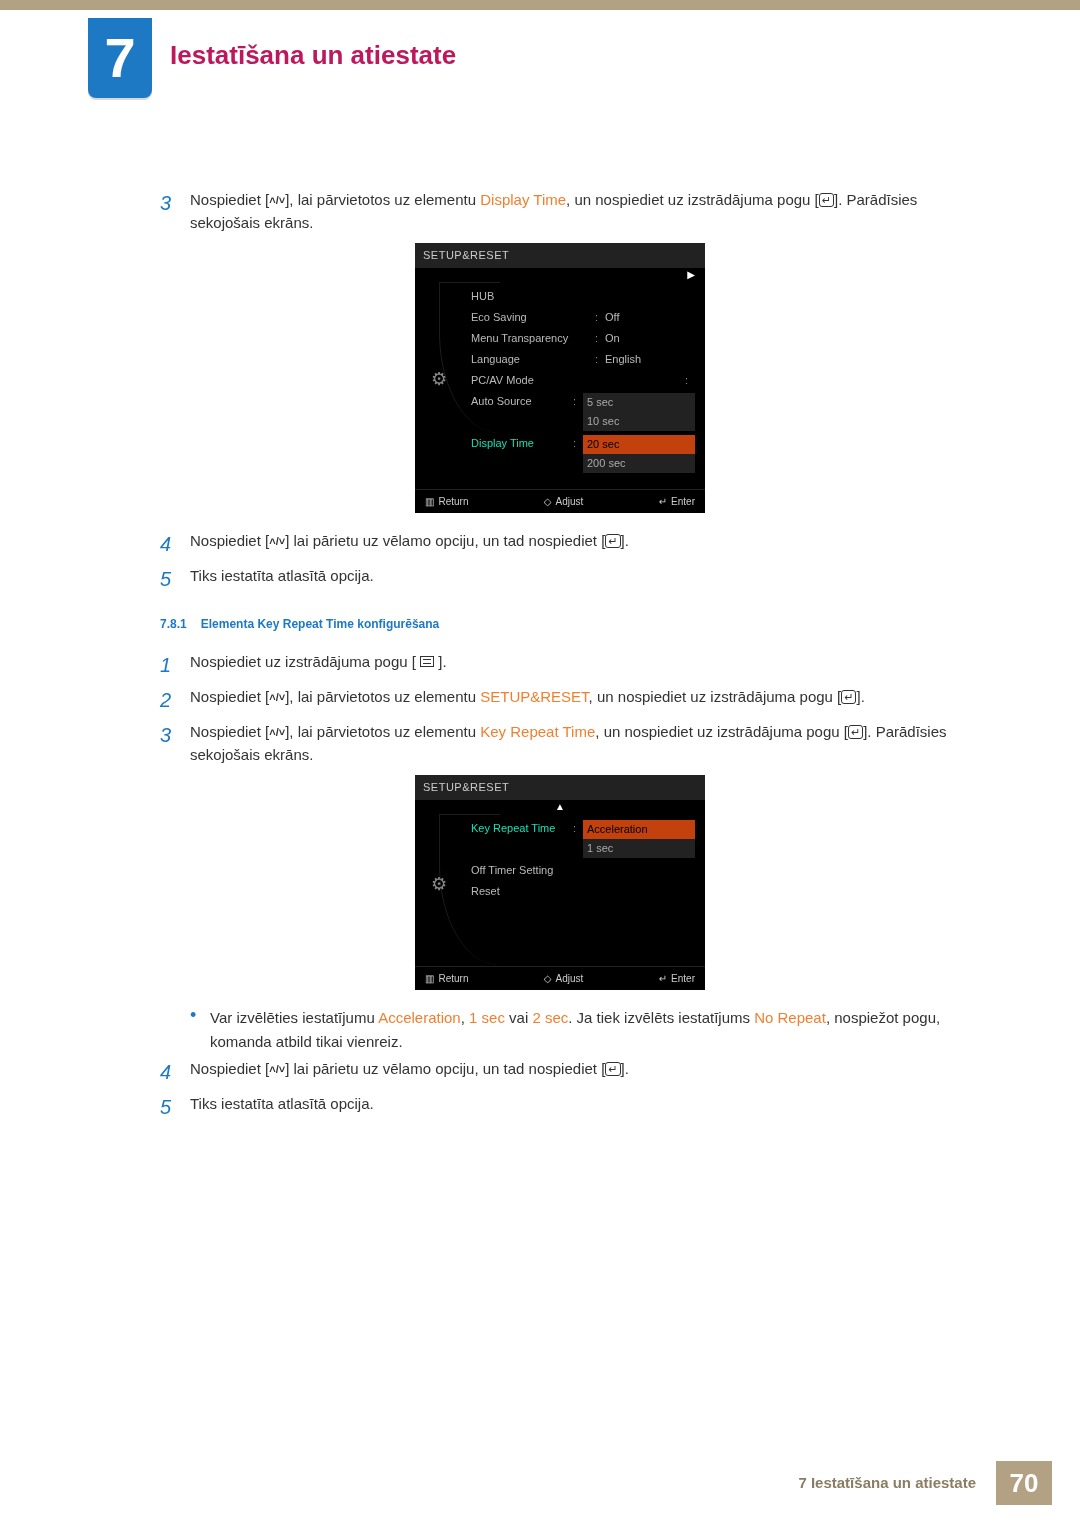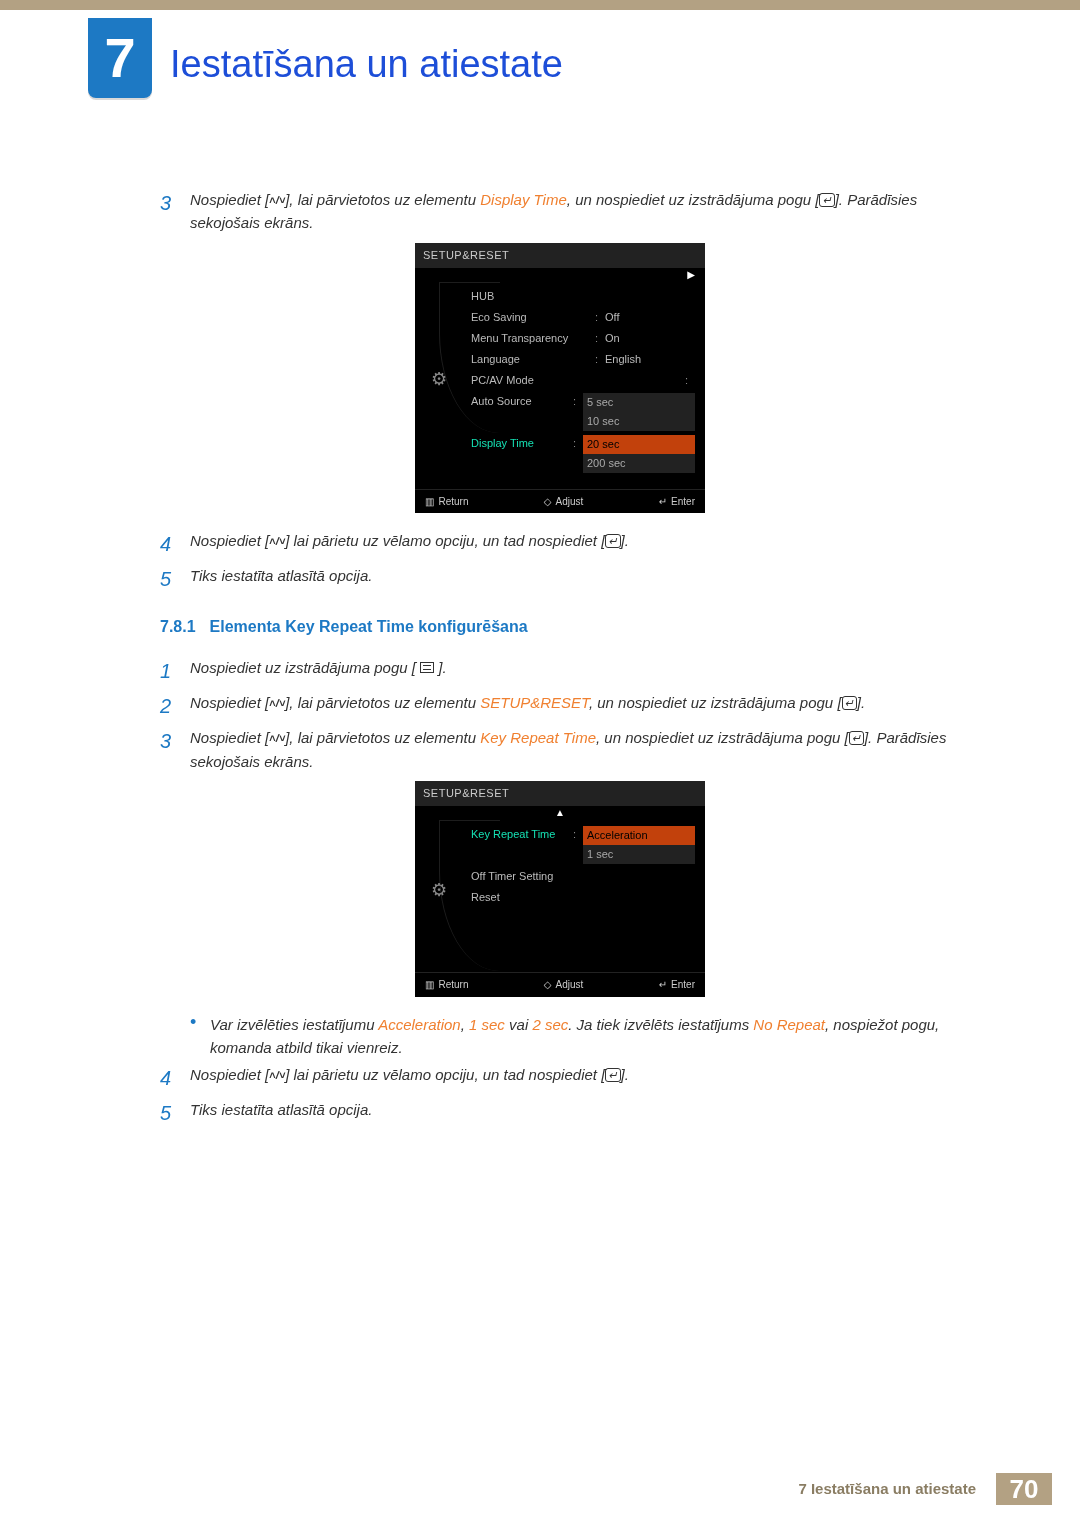--- a/index.html
+++ b/index.html
@@ -31,39 +31,39 @@
     font-weight: bold;
     text-align: center;
     line-height: 80px;
     border-radius: 0 0 8px 8px;
     box-shadow: 0 2px 0 rgba(0,0,0,.15);
   }
   .chapter-title {
     position: absolute;
     top: 35px;
     left: 170px;
-    font-size: 38px;
-    font-weight: normal;
-    color: #1d4ed8;
+    font-size: 26px;
+    font-weight: bold;
+    color: #be185d;
   }
   .page-body {
     position: absolute;
     top: 188px;
     left: 160px;
     width: 800px;
   }
   .step-row { display: flex; margin-bottom: 4px; }
   .step-num {
     width: 30px;
     font-size: 20px;
     font-style: italic;
     color: #1d79c4;
     flex-shrink: 0;
   }
-  .step-text { flex: 1; font-style: italic; }
+  .step-text { flex: 1; }
   .orange { color: #f08030; }
   .icon-updown {
     display: inline-block;
     font-size: 11px;
     line-height: 1;
     vertical-align: 1px;
     font-weight: bold;
   }
   .icon-box {
     display: inline-block;
@@ -157,21 +157,21 @@
   }
   .osd-footer span { display:flex; align-items:center; gap:4px;}
   .sect-heading {
     font-size: 26px;
     color:#1d79c4;
     font-weight:bold;
     margin: 50px 0 24px -2px;
   }
   .sect-num { margin-right: 20px; }
   .subhead {
-    font-size: 16px;
+    font-size: 12px;
     color:#1d79c4;
     font-weight:bold;
     margin: 20px 0 16px 0;
   }
   .sub-num { margin-right: 14px; }
   .bullet-dot { width:20px; color:#1d79c4; font-size:18px; line-height:18px; margin-left:0; }
   .footer-bar {
     position:absolute;
     bottom:22px; right:28px;
     display:flex;
@@ -179,21 +179,21 @@
     gap:20px;
     color:#8a7d63;
     font-weight:bold;
     font-size:15px;
   }
   .footer-page {
     background:#b3a183;
     color:#fff;
     font-size:26px;
     font-weight:bold;
-    width:56px; height:32px;
+    width:56px; height:44px;
     display:flex; align-items:center; justify-content:center;
   }
 </style>
 </head>
 <body>
 
 <div class="top-bar"></div>
 <div class="chapter-badge">7</div>
 <div class="chapter-title">Iestatīšana un atiestate</div>
 

